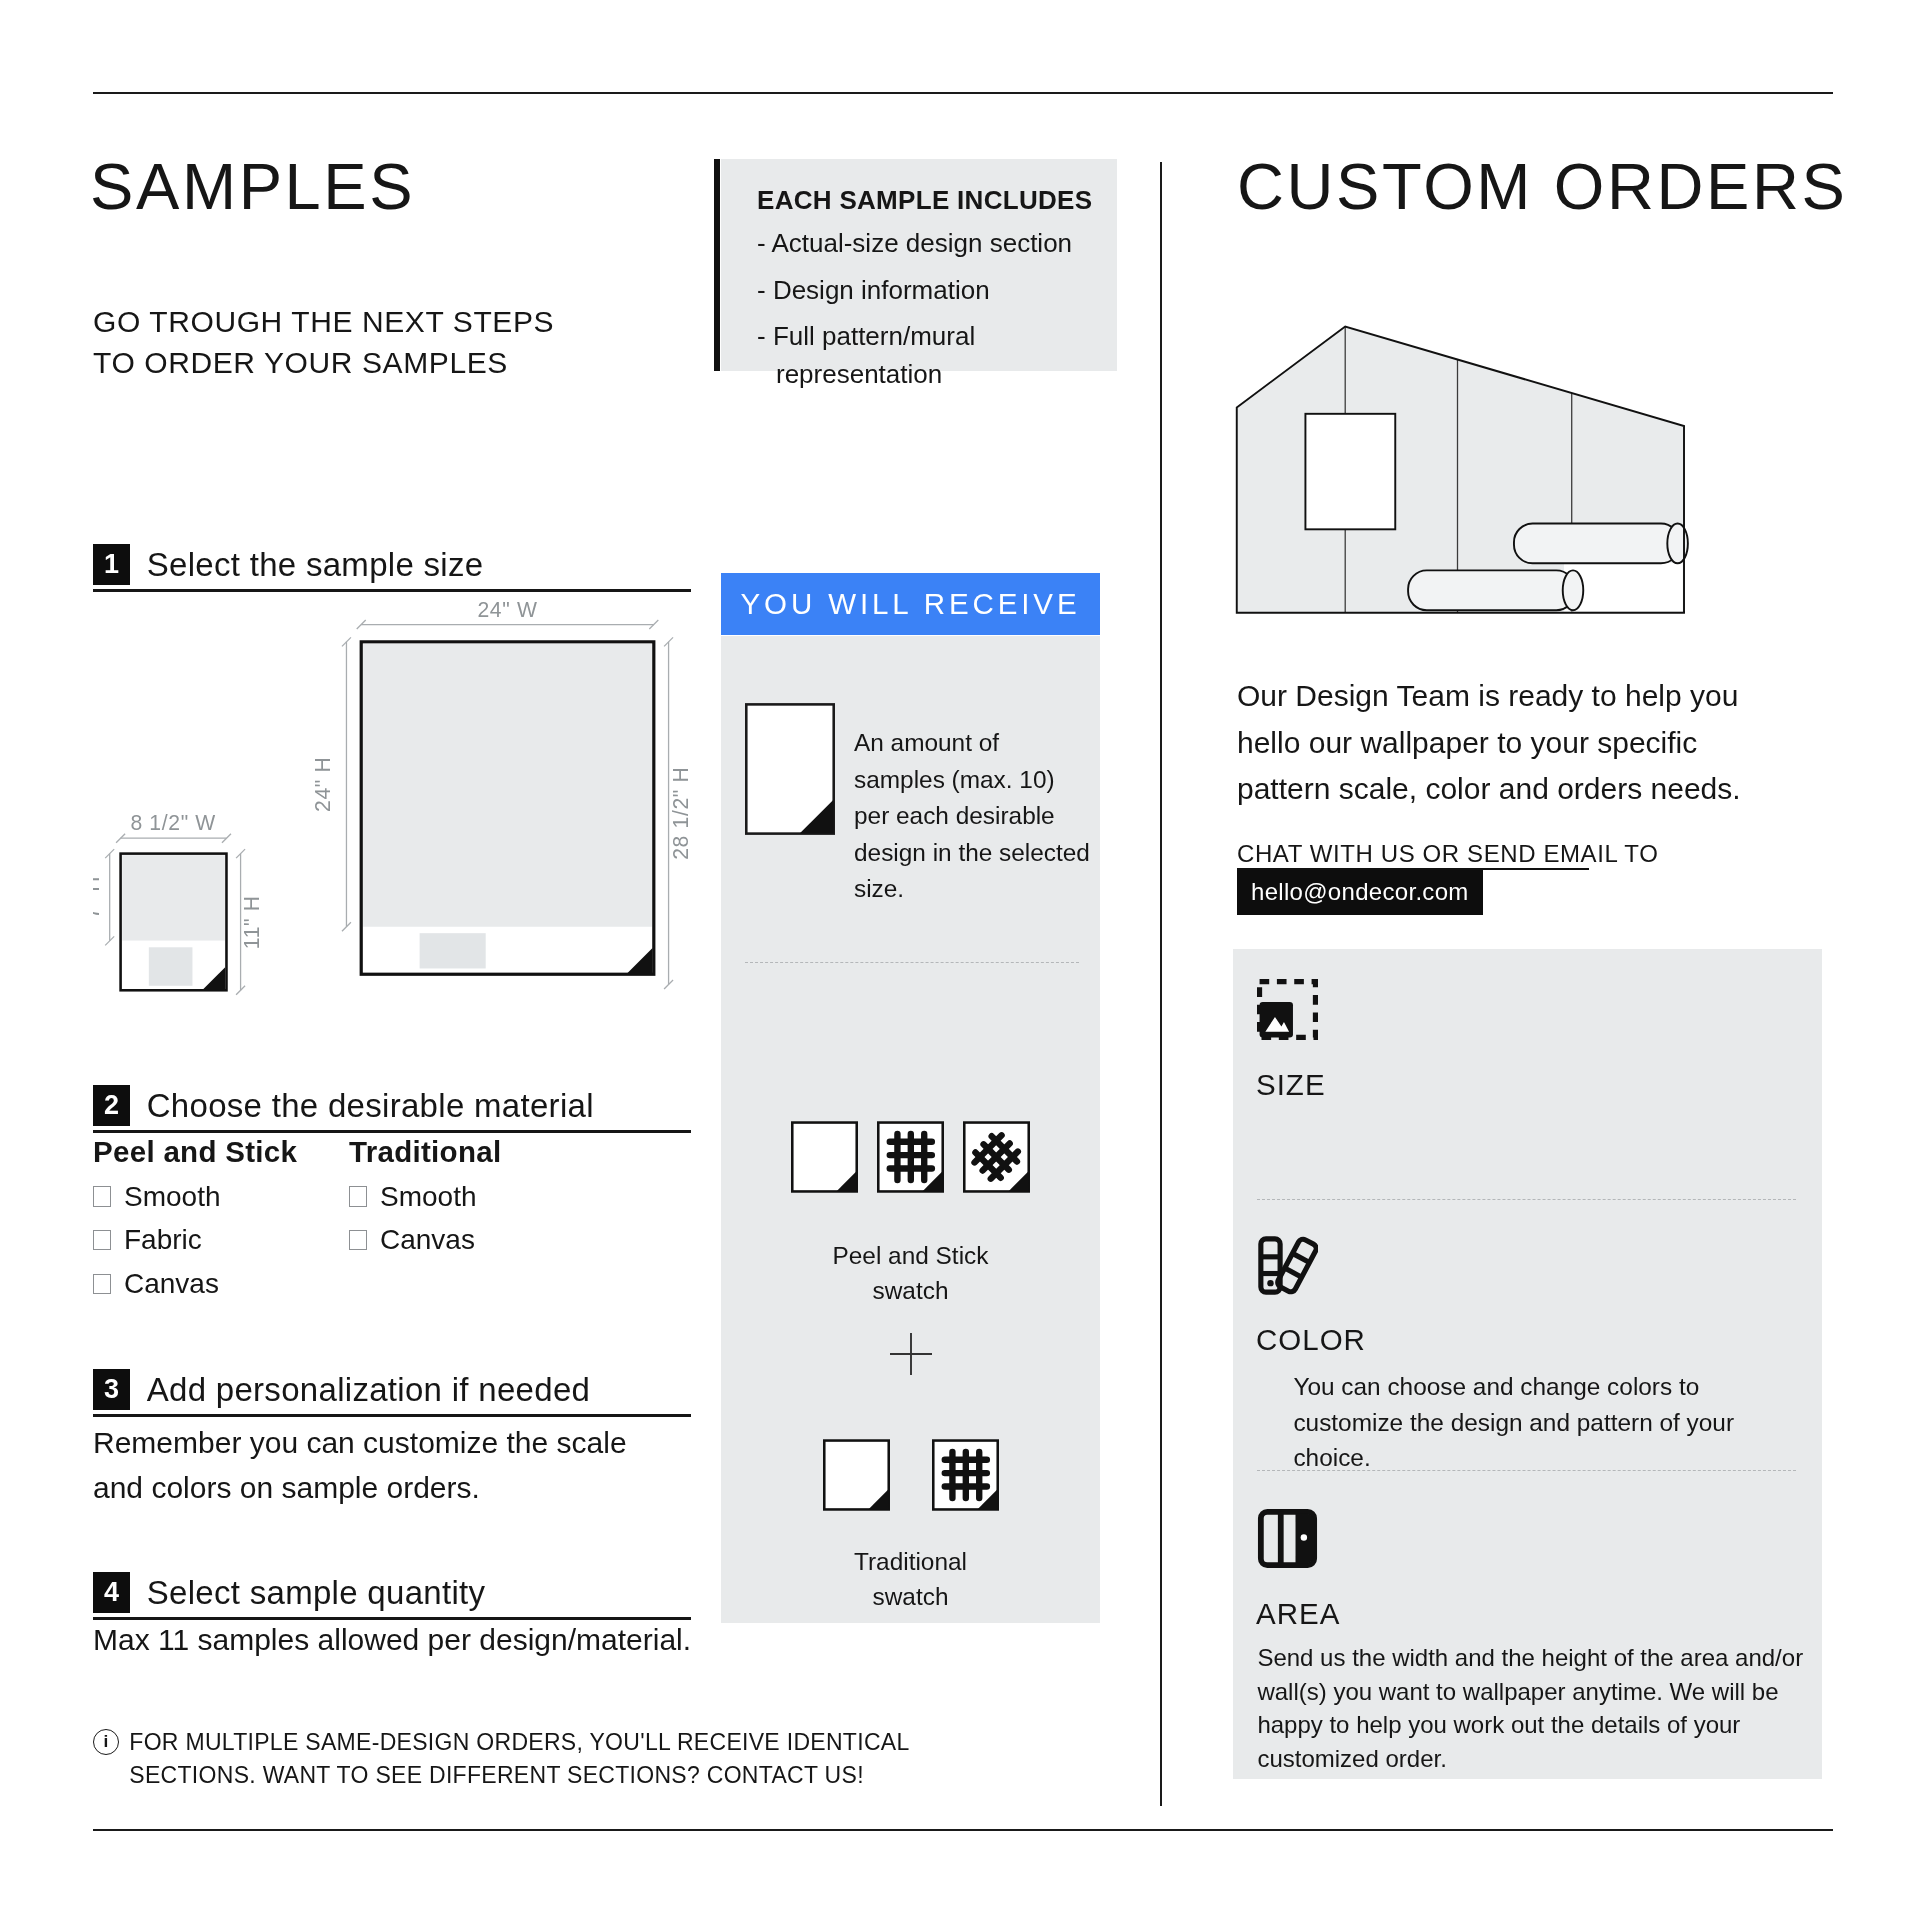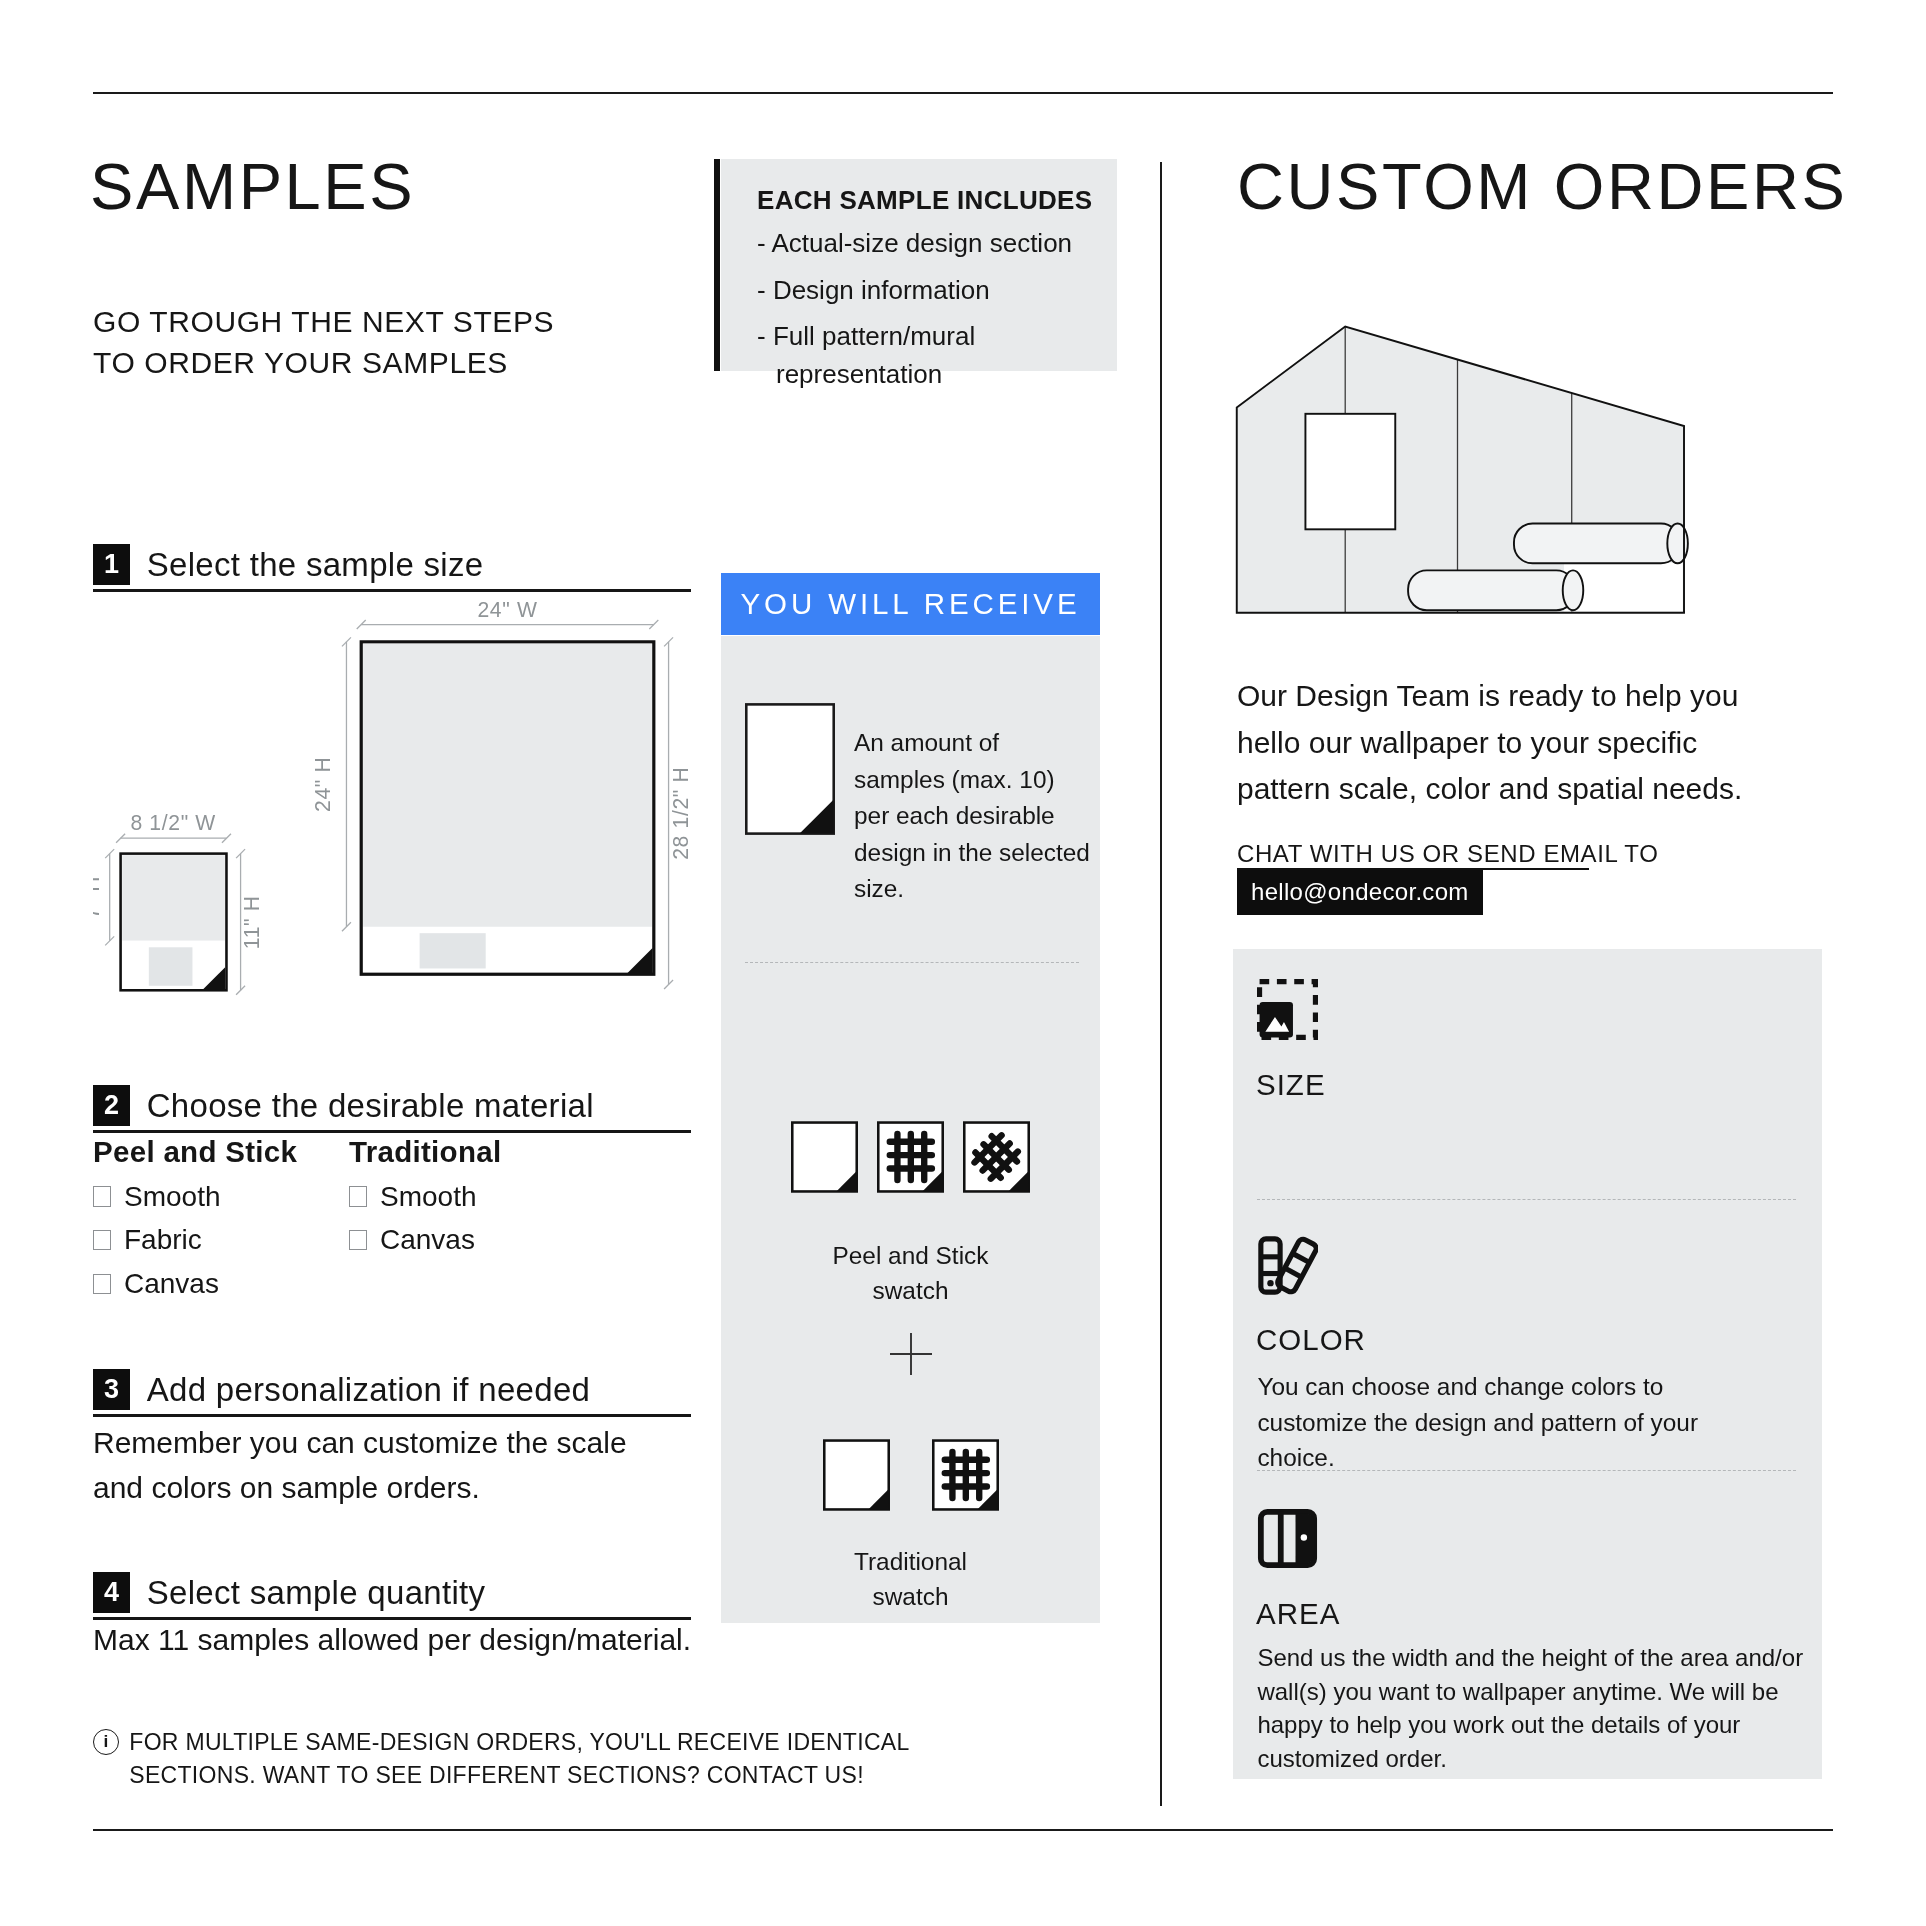--- a/index.html
+++ b/index.html
@@ -77,21 +77,21 @@
   #chat-rule { left: 1237px; top: 868px; width: 352px; height: 1.9px; background: #111; }
   #email-box { left: 1237px; top: 870px; background: #0d0d0d; color: #fff; font-size: 24px; padding: 8.3px 14px; letter-spacing: 0.3px; }
 
   #features-box { left: 1233px; top: 949px; width: 589px; height: 830px; background: #e8eaeb; }
   .f-icon { position: absolute; left: 24.4px; }
   #f1-icon { top: 30px; } #f2-icon { top: 286px; } #f3-icon { top: 559px; }
   .f-heading { position: absolute; left: 23px; font-size: 29.5px; letter-spacing: 1px; }
   #f1-heading { top: 119px; } #f2-heading { top: 374px; text-align: right; } #f3-heading { top: 648px; }
   .f-text { position: absolute; left: 24.4px; font-size: 24.4px; line-height: 1.46; }
   #f1-text { top: 164px; width: 514px; }
-  #f2-text { top: 420px; width: 520px; }
+  #f2-text { top: 420px; width: 520px; margin-left: 36px; }
   #f3-text { top: 692px; width: 549px; font-size: 24px; line-height: 1.4; }
   #f-div1 { left: 24.4px; top: 250px; width: 539px; }
   #f-div2 { left: 24.4px; top: 521px; width: 539px; }
 </style>
 </head>
 <body>
 
 <div id="page">
 
   <div class="h-rule" id="rule-top"></div>
@@ -313,21 +313,21 @@
     <g>
       <rect x="313" y="398" width="260" height="62" rx="29" fill="#f2f3f4" stroke="#111" stroke-width="3"></rect>
       <ellipse cx="570" cy="429" rx="16" ry="31" fill="#f2f3f4" stroke="#111" stroke-width="3"></ellipse>
     </g>
     <polygon points="46,144 215,18 743,173 743,464 46,464" fill="none" stroke="#111" stroke-width="3"></polygon>
   </svg>
 
   <div class="abs" id="custom-paragraph">
     <div>Our Design Team is ready to help you</div>
     <div>hello our wallpaper to your specific</div>
-    <div>pattern scale, color and spatial needs.</div>
+    <div>pattern scale, color and orders needs.</div>
   </div>
 
   <div class="abs" id="chat-label">CHAT WITH US OR SEND EMAIL TO</div>
   <div class="abs" id="chat-rule"></div>
   <div class="abs" id="email-box">hello@ondecor.com</div>
 
   <div class="abs" id="features-box">
 
     <svg class="f-icon" id="f1-icon" width="61" height="61" viewBox="0 0 95 95">
       <rect x="4" y="4" width="87" height="87" fill="none" stroke="#111" stroke-width="8" stroke-dasharray="15 12"></rect>

